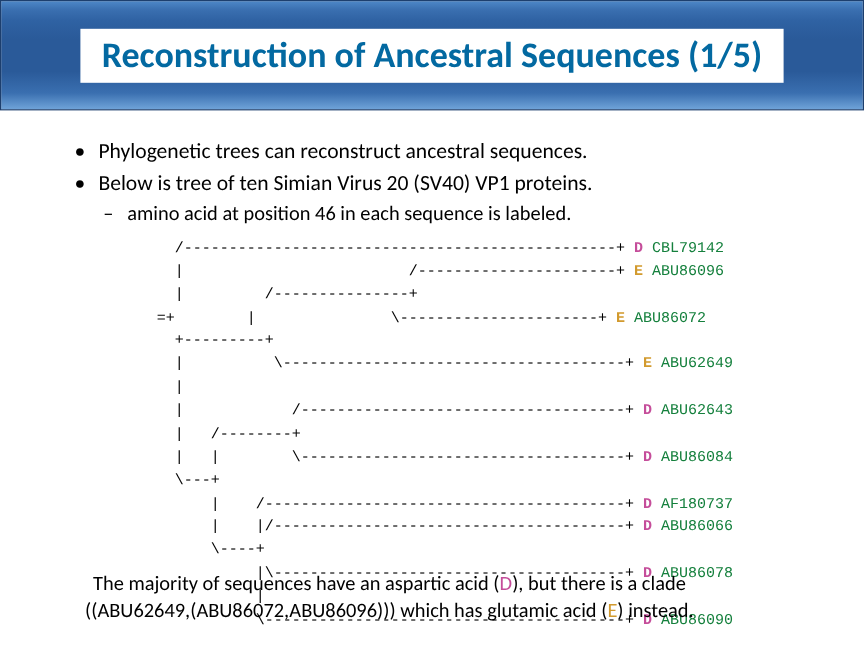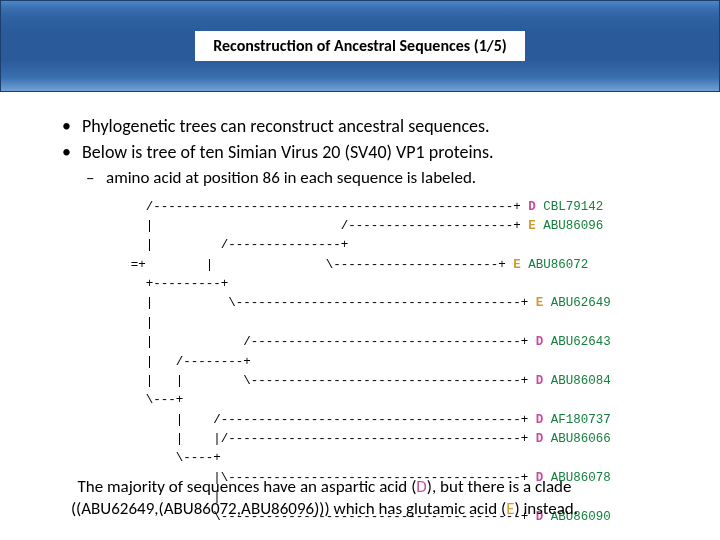--- a/index.html
+++ b/index.html
@@ -16,23 +16,23 @@
     width: 720px;
     height: 92px;
     background: linear-gradient(to bottom, #4d87c7 0%, #3a6fb0 8%, #2f62a3 18%, #2a5a99 35%, #2a5a99 65%, #3a6fb0 85%, #6fa3d8 100%);
     border: 1px solid #1d3f6e;
     display: flex;
     align-items: center;
     justify-content: center;
   }
   .title-text {
     background: #ffffff;
-    color: #000000;
+    color: #0369a1;
     font-weight: 700;
-    font-size: 16px;
+    font-size: 30px;
     padding: 6px 18px;
     line-height: 1.1;
   }
   .content {
     padding: 22px 40px 0 54px;
   }
   ul.top { list-style: none; }
   ul.top > li {
     font-size: 18px;
     line-height: 1.35;
@@ -97,21 +97,21 @@
 <div class="title-band">
   <div class="title-text">Reconstruction of Ancestral Sequences (1/5)</div>
 </div>
 
 <div class="content">
   <ul class="top">
     <li>Phylogenetic trees can reconstruct ancestral sequences.</li>
     <li>Below is tree of ten Simian Virus 20 (SV40) VP1 proteins.</li>
   </ul>
   <ul class="sub">
-    <li>amino acid at position 86 in each sequence is labeled.</li>
+    <li>amino acid at position 46 in each sequence is labeled.</li>
   </ul>
 
   <div class="tree-wrap">
     <div class="tree" id="tree"><div><span>   /------------------------------------------------+ </span><span class="aa-D">D</span><span class="acc"> CBL79142</span></div><div><span>   |                         /----------------------+ </span><span class="aa-E">E</span><span class="acc"> ABU86096</span></div><div><span>   |         /---------------+                        </span></div><div><span> =+        |               \----------------------+ </span><span class="aa-E">E</span><span class="acc"> ABU86072</span></div><div><span>   +---------+                                        </span></div><div><span>   |          \--------------------------------------+ </span><span class="aa-E">E</span><span class="acc"> ABU62649</span></div><div><span>   |                                                   </span></div><div><span>   |            /------------------------------------+ </span><span class="aa-D">D</span><span class="acc"> ABU62643</span></div><div><span>   |   /--------+                                      </span></div><div><span>   |   |        \------------------------------------+ </span><span class="aa-D">D</span><span class="acc"> ABU86084</span></div><div><span>   \---+                                              </span></div><div><span>       |    /----------------------------------------+ </span><span class="aa-D">D</span><span class="acc"> AF180737</span></div><div><span>       |    |/---------------------------------------+ </span><span class="aa-D">D</span><span class="acc"> ABU86066</span></div><div><span>       \----+                                         </span></div><div><span>            |\---------------------------------------+ </span><span class="aa-D">D</span><span class="acc"> ABU86078</span></div><div><span>            |                                          </span></div><div><span>            \----------------------------------------+ </span><span class="aa-D">D</span><span class="acc"> ABU86090</span></div></div>
   </div>
 </div>
 
 <div class="footer">
   <span>The majority of sequences have an aspartic acid (</span><span class="d">D</span><span>), but there is a clade ((ABU62649,(ABU86072,ABU86096))) which has glutamic acid (</span><span class="e">E</span><span>) instead.</span>
 </div>

